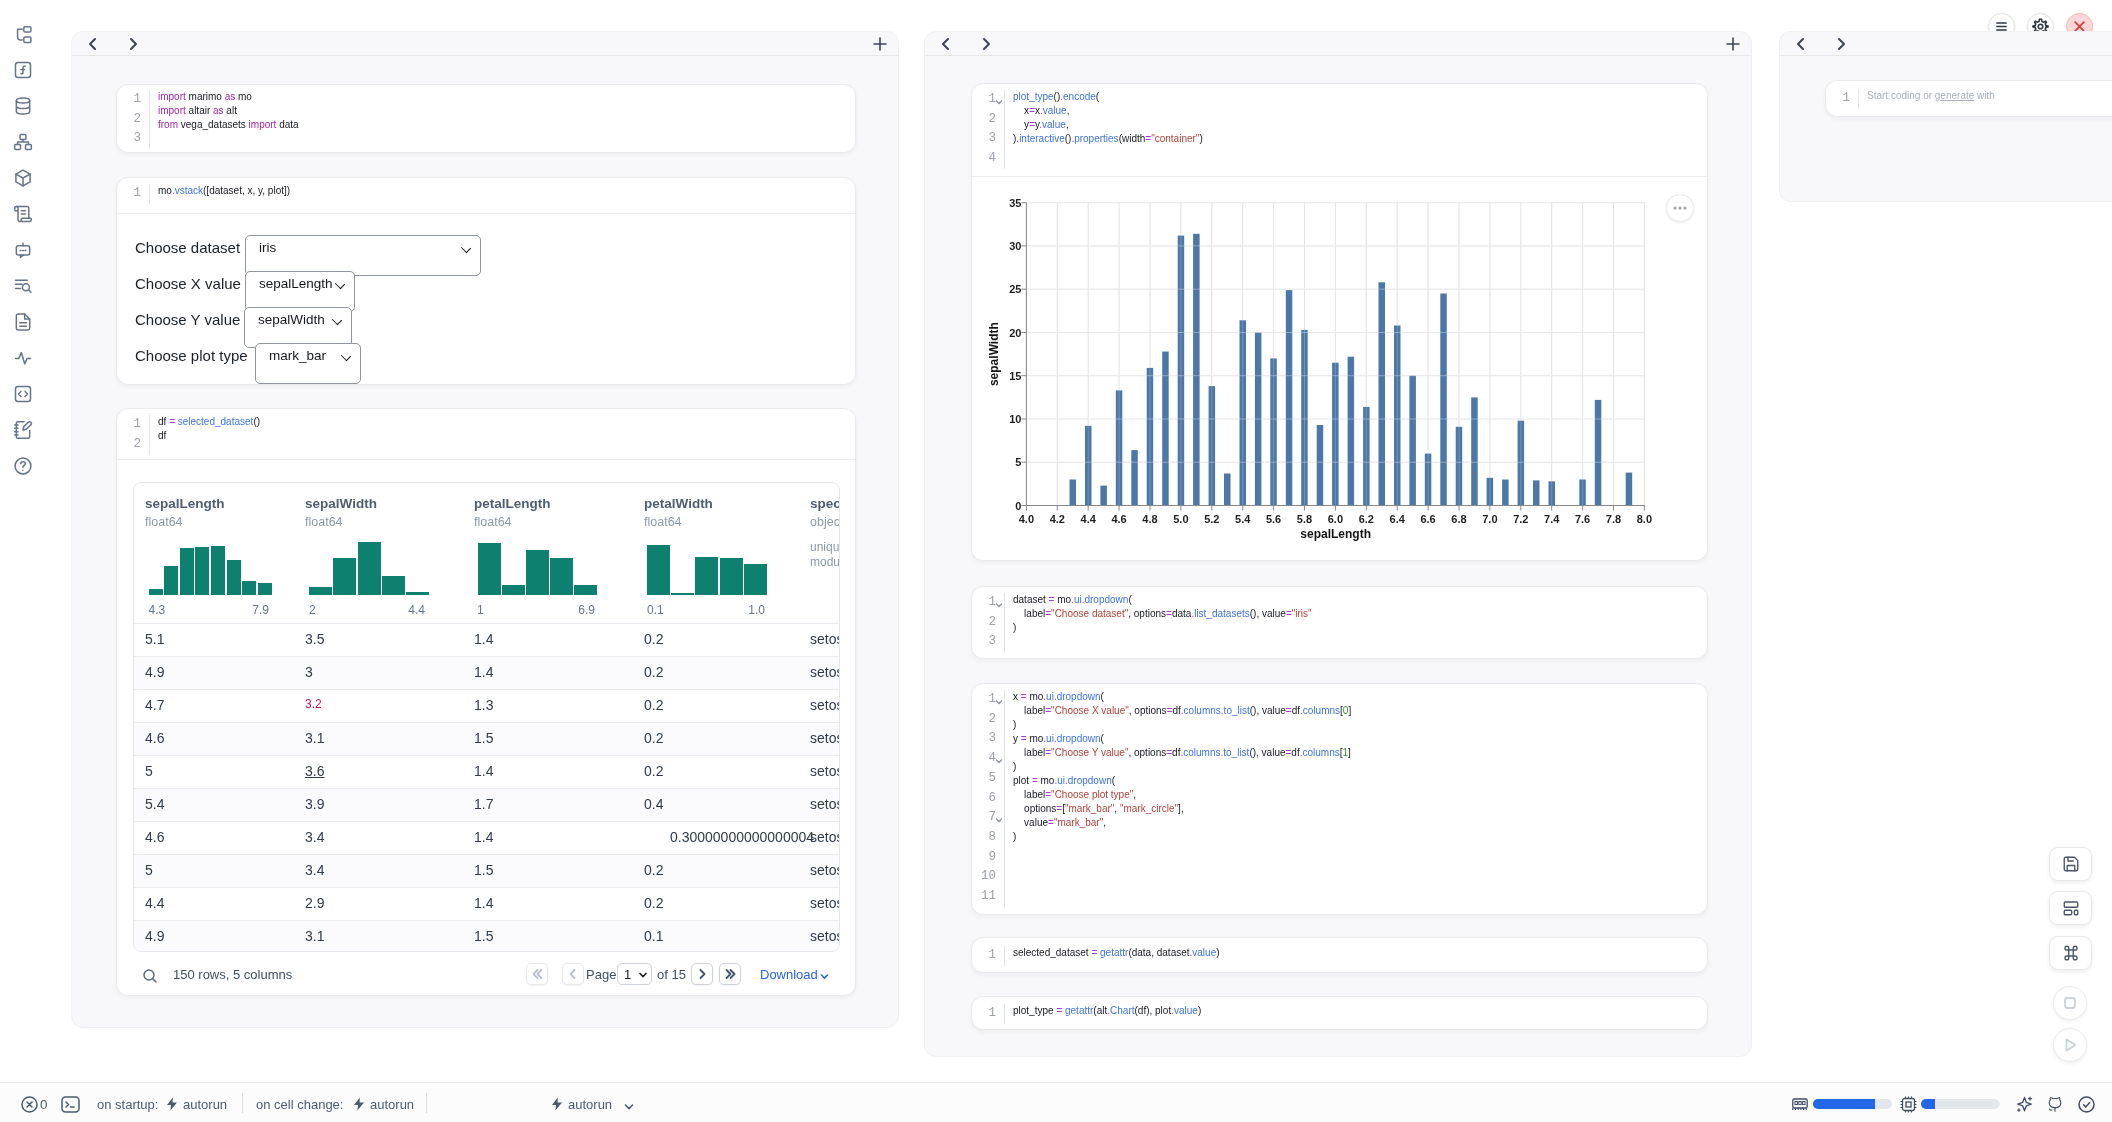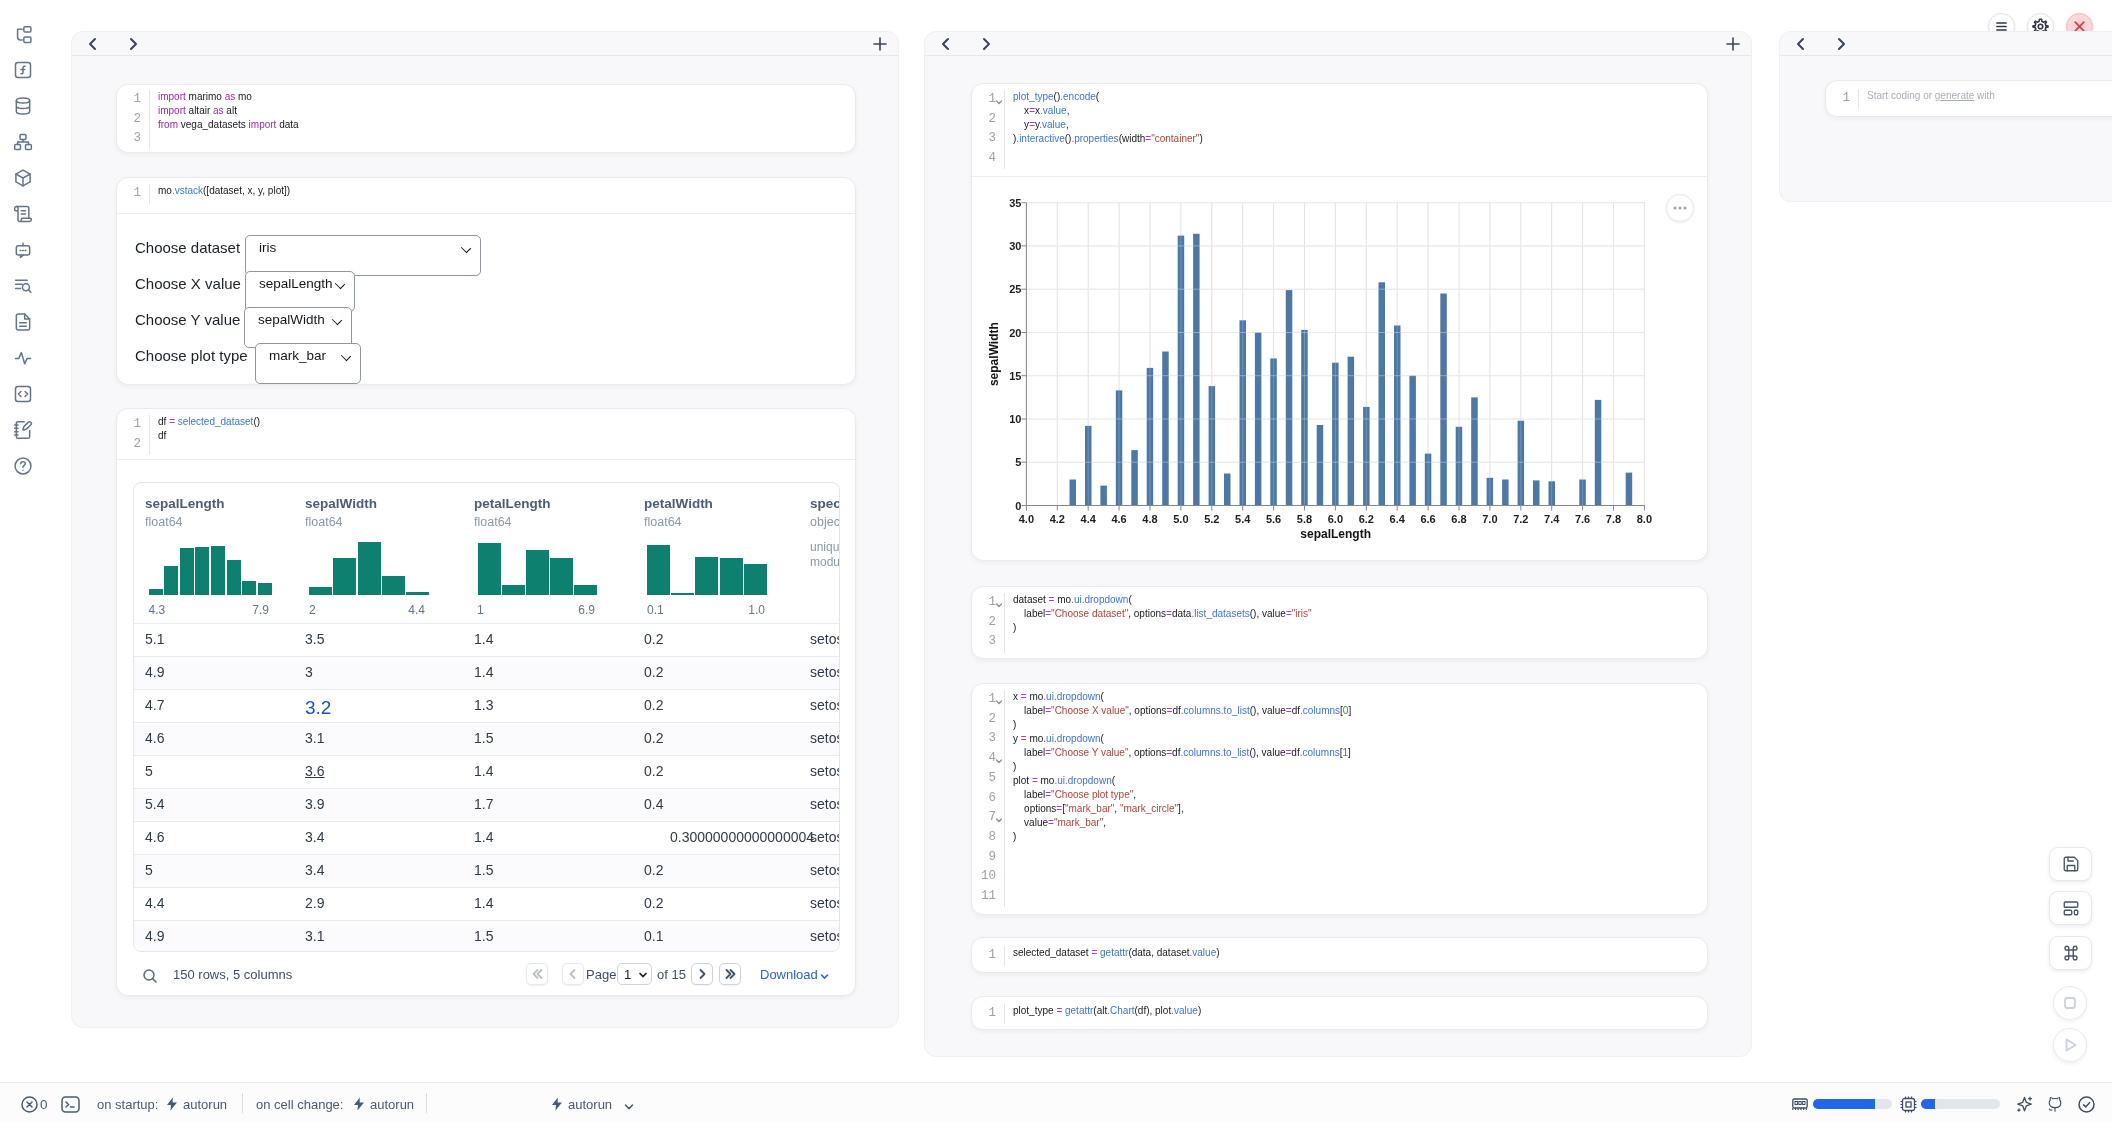--- a/index.html
+++ b/index.html
@@ -223,21 +223,21 @@
 <div style="position:absolute;left:510px;top:148px;font-size:14px;color:#2f3a4a;">0.2</div>
 <div style="position:absolute;left:676px;top:148px;font-size:14px;color:#2f3a4a;">setosa</div>
 <div style="position:absolute;left:0;top:173px;width:707px;height:33px;background:#fbfbfd;border-top:1px solid #e8ebf0;"></div>
 <div style="position:absolute;left:11px;top:181px;font-size:14px;color:#2f3a4a;">4.9</div>
 <div style="position:absolute;left:171px;top:181px;font-size:14px;color:#2f3a4a;">3</div>
 <div style="position:absolute;left:340px;top:181px;font-size:14px;color:#2f3a4a;">1.4</div>
 <div style="position:absolute;left:510px;top:181px;font-size:14px;color:#2f3a4a;">0.2</div>
 <div style="position:absolute;left:676px;top:181px;font-size:14px;color:#2f3a4a;">setosa</div>
 <div style="position:absolute;left:0;top:206px;width:707px;height:33px;background:#fff;border-top:1px solid #e8ebf0;"></div>
 <div style="position:absolute;left:11px;top:214px;font-size:14px;color:#2f3a4a;">4.7</div>
-<div style="position:absolute;left:171px;top:214px;font-size:19px;color:#1d4ed8;">3.2</div>
+<div style="position:absolute;left:171px;top:214px;font-size:12px;color:#be185d;">3.2</div>
 <div style="position:absolute;left:340px;top:214px;font-size:14px;color:#2f3a4a;">1.3</div>
 <div style="position:absolute;left:510px;top:214px;font-size:14px;color:#2f3a4a;">0.2</div>
 <div style="position:absolute;left:676px;top:214px;font-size:14px;color:#2f3a4a;">setosa</div>
 <div style="position:absolute;left:0;top:239px;width:707px;height:33px;background:#fbfbfd;border-top:1px solid #e8ebf0;"></div>
 <div style="position:absolute;left:11px;top:247px;font-size:14px;color:#2f3a4a;">4.6</div>
 <div style="position:absolute;left:171px;top:247px;font-size:14px;color:#2f3a4a;">3.1</div>
 <div style="position:absolute;left:340px;top:247px;font-size:14px;color:#2f3a4a;">1.5</div>
 <div style="position:absolute;left:510px;top:247px;font-size:14px;color:#2f3a4a;">0.2</div>
 <div style="position:absolute;left:676px;top:247px;font-size:14px;color:#2f3a4a;">setosa</div>
 <div style="position:absolute;left:0;top:272px;width:707px;height:33px;background:#fff;border-top:1px solid #e8ebf0;"></div>

